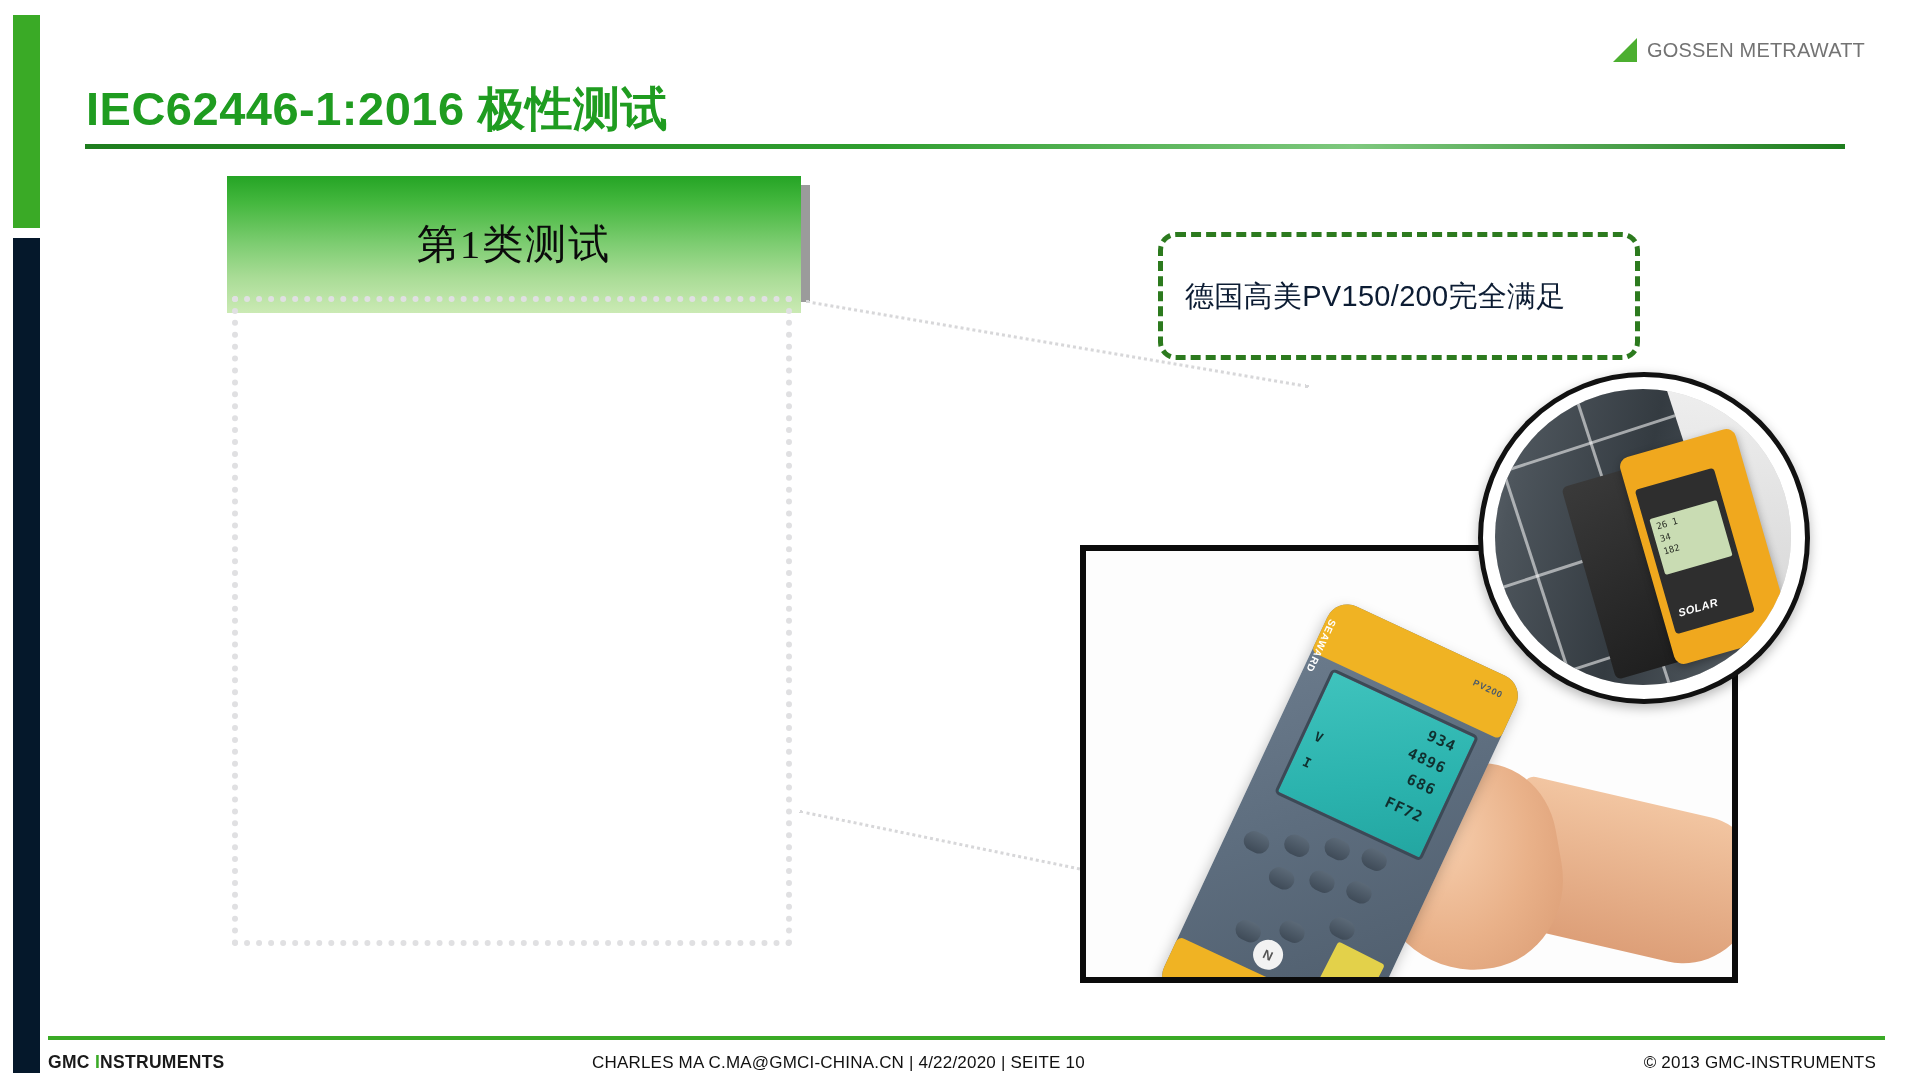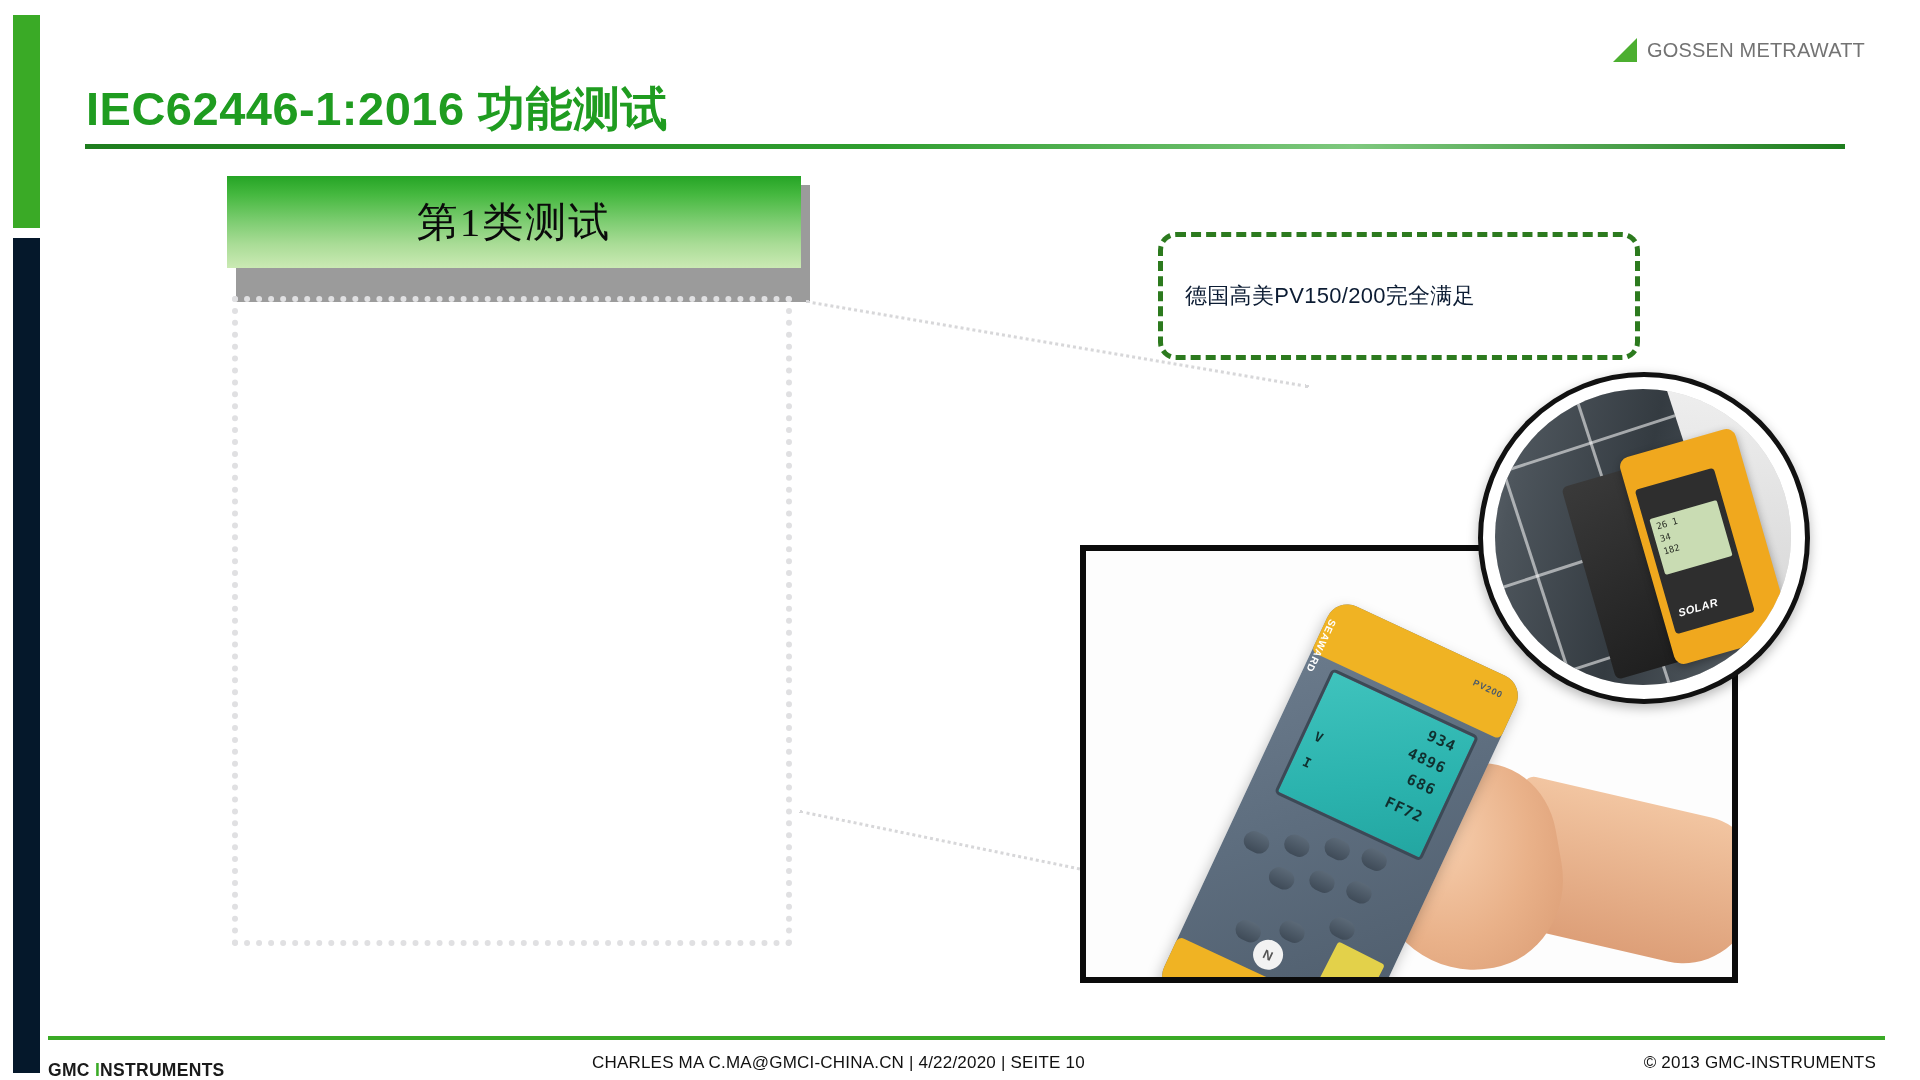--- a/index.html
+++ b/index.html
@@ -31,21 +31,21 @@
   .logo-row{display:flex;align-items:center;height:40px;}
   .logo-tri{width:30px;height:30px;margin-right:7px;flex:0 0 auto;}
   .logo-text{font-size:20px;color:#737373;letter-spacing:0.2px;white-space:nowrap;}
 
   
   .cat-shadow{
     position:absolute;left:236px;top:185px;width:574px;height:117px;
     background:#9b9b9b;
   }
   .cat-box{
-    position:absolute;left:227px;top:176px;width:574px;height:92px;
+    position:absolute;left:227px;top:176px;width:574px;height:137px;
     background:linear-gradient(to bottom,#25a425 0%,#45b83f 20%,#7ecd72 50%,#a9dc96 74%,#cbeab4 100%);
     display:flex;align-items:center;justify-content:center;
   }
   .cat-text{
     font-family:"Liberation Serif","DejaVu Serif",serif;
     font-size:41px;color:#0b0b0b;letter-spacing:2px;
   }
 
   
   .dot-frame{
@@ -62,21 +62,21 @@
   }
 
   
   .callout{
     position:absolute;left:1158px;top:232px;width:482px;height:128px;
     border:5px dashed #2c7a1e;border-radius:18px;
     box-sizing:border-box;
     display:flex;flex-direction:column;justify-content:center;
     padding-left:22px;
   }
-  .callout-line{font-size:22px;color:#0c1c33;line-height:40px;letter-spacing:0.3px;}
+  .callout-line{font-size:29px;color:#0c1c33;line-height:40px;letter-spacing:0.3px;}
 
   
   .leader{position:absolute;height:0;border-top:3px dotted #d7d7d9;transform-origin:0 0;}
   .leader-1{left:806px;top:300px;width:510px;transform:rotate(9.6deg);}
   .leader-2{left:800px;top:810px;width:310px;transform:rotate(11.6deg);}
 
   
   .photo-frame{
     position:absolute;left:1080px;top:545px;width:658px;height:438px;
     border:6px solid #0b0b0b;background:#ffffff;box-sizing:border-box;
@@ -184,34 +184,34 @@
     font-family:"DejaVu Sans Mono","Liberation Mono",monospace;
     font-size:9px;color:#2a2f26;padding:3px 0 0 5px;line-height:13px;box-sizing:border-box;
   }
   .pv150-solar{
     position:absolute;left:8px;bottom:14px;font-size:11px;font-weight:bold;
     color:#ffffff;letter-spacing:.5px;font-style:italic;
   }
 
   
   .footer-rule{position:absolute;left:48px;top:1036px;width:1837px;height:4px;background:#3aaa26;}
-  .footer-left{position:absolute;left:48px;top:1052px;font-size:17.5px;font-weight:bold;color:#1a1a1a;letter-spacing:.3px;margin-top:8px;}
+  .footer-left{position:absolute;left:48px;top:1052px;font-size:17.5px;font-weight:bold;color:#1a1a1a;letter-spacing:.3px;}
   .footer-left .g{color:#3aaa26;}
   .footer-center{position:absolute;left:592px;top:1053px;font-size:17px;color:#111;letter-spacing:.2px;white-space:nowrap;}
   .footer-right{position:absolute;right:44px;top:1053px;font-size:17px;color:#111;letter-spacing:.2px;white-space:nowrap;}
 </style>
 </head>
 <body>
 
 <div class="slide">
 
   <div class="edge-green"></div>
   <div class="edge-navy"></div>
 
-  <div class="title">IEC62446-1:2016 功能测试</div>
+  <div class="title">IEC62446-1:2016 极性测试</div>
   <div class="title-rule"></div>
 
   <div class="logo">
     <div class="logo-row">
       <svg class="logo-tri" viewBox="0 0 30 30">
         <polygon points="3,27 27,27 27,3" fill="#4caf30"></polygon>
       </svg>
       <span class="logo-text">GOSSEN METRAWATT</span>
     </div>
   </div>

